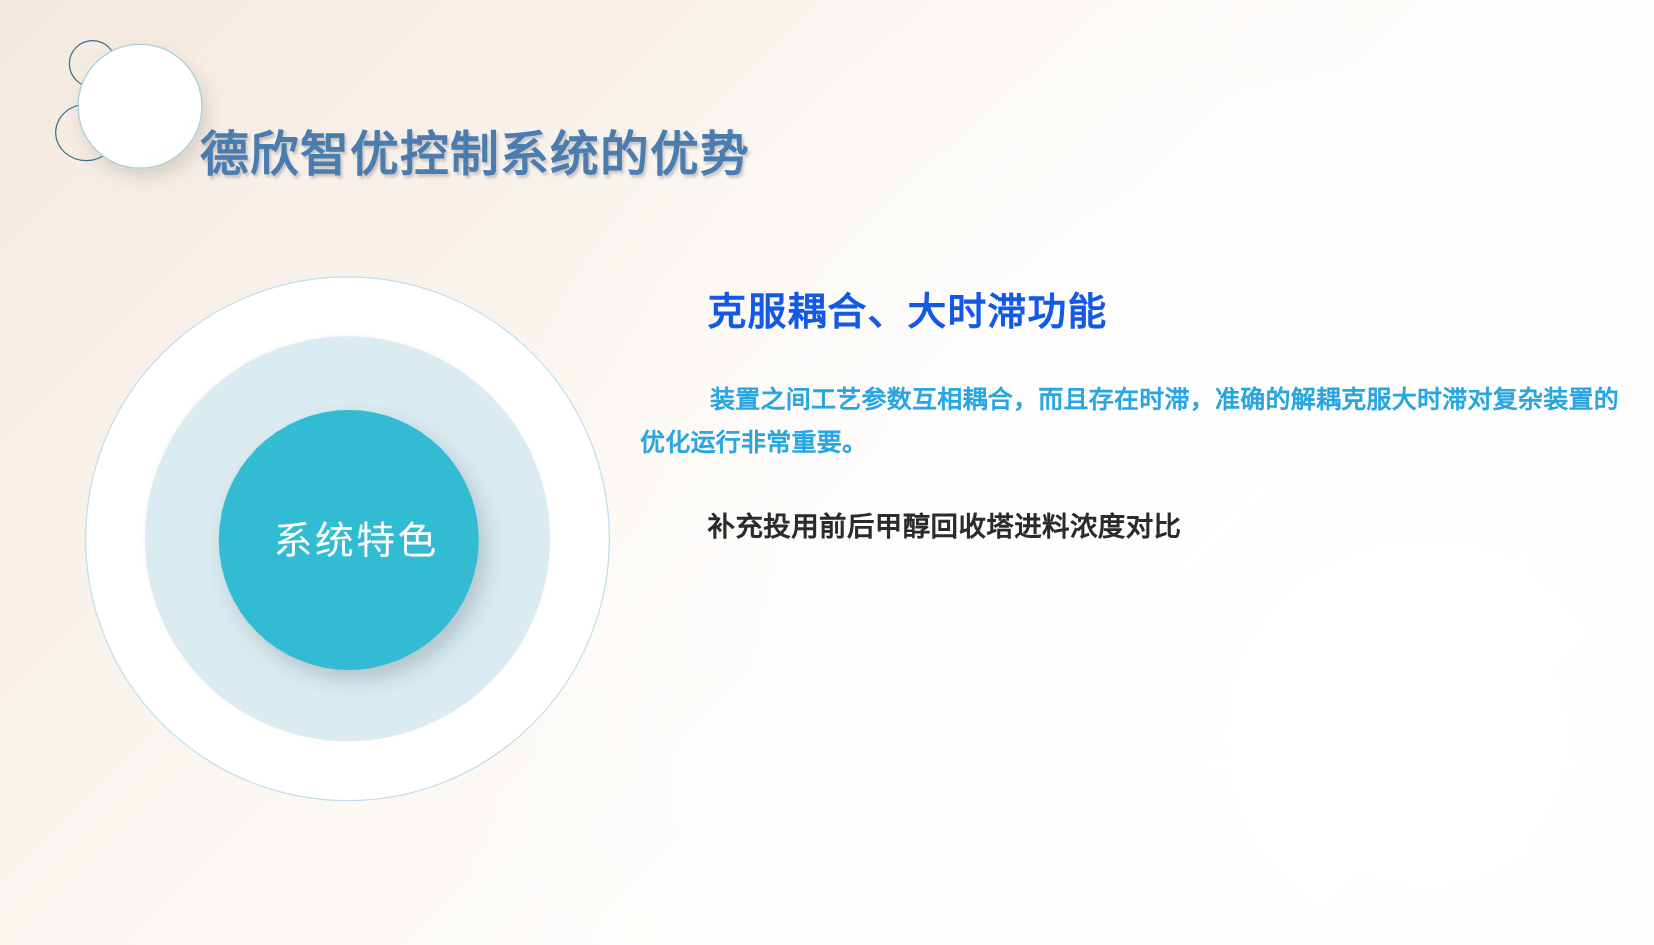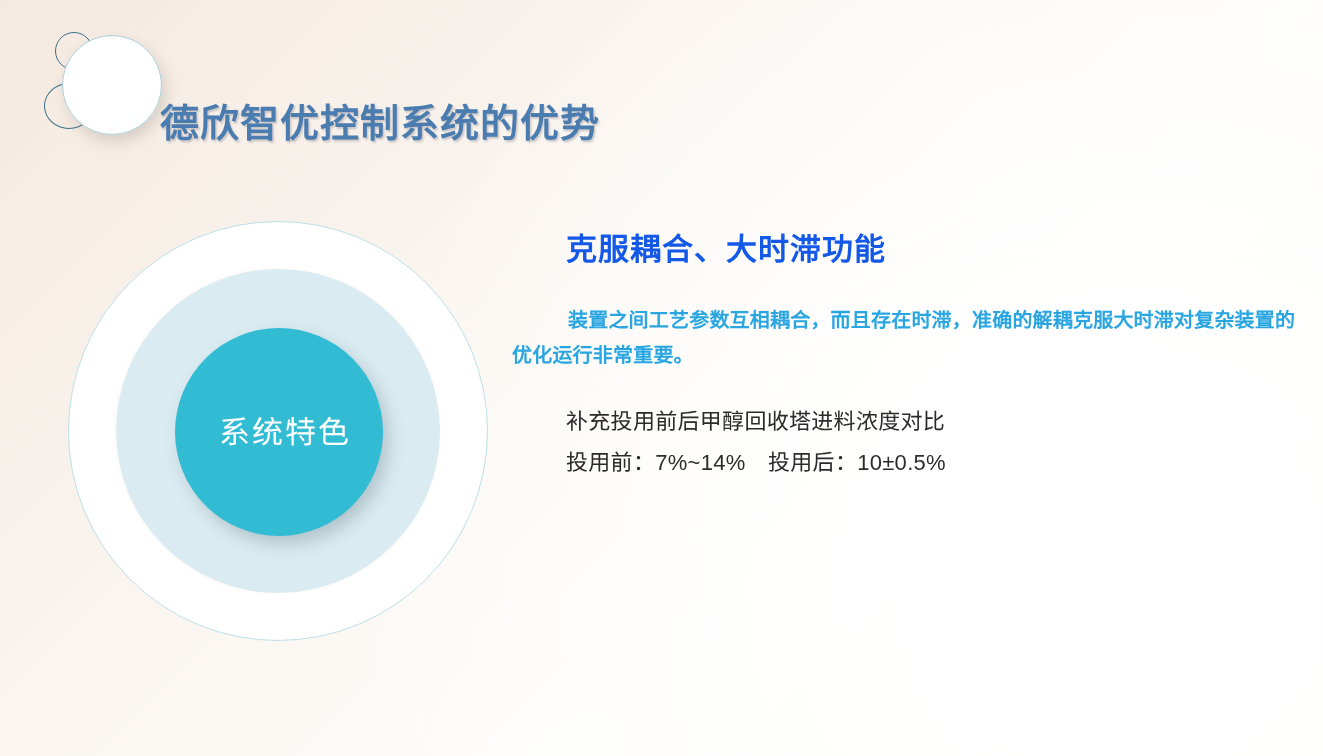--- a/index.html
+++ b/index.html
@@ -158,21 +158,21 @@
     line-height: 1.72;
     text-indent: 56px;
     letter-spacing: 0.2px;
   }
   .content-note {
     margin: 30px 0 0 54px;
     font-size: 22px;
     color: #2b2b2b;
     line-height: 1.86;
     letter-spacing: 0.3px;
-    font-weight: 400;
+    font-weight: 700;
   }
   .content-note .note-line {
     display: block;
     white-space: pre;
   }
 </style>
 </head>
 <body>
 
 <div id="slide">
@@ -192,17 +192,16 @@
     <div class="circle-core">
       <span class="circle-core-label">系统特色</span>
     </div>
   </div>
 
   <div class="content">
     <h2 class="content-heading">克服耦合、大时滞功能</h2>
     <p class="content-paragraph">装置之间工艺参数互相耦合，而且存在时滞，准确的解耦克服大时滞对复杂装置的优化运行非常重要。</p>
     <div class="content-note">
       <span class="note-line">补充投用前后甲醇回收塔进料浓度对比</span>
-      <span class="note-line">投用前：7%~14%　投用后：10±0.5%</span>
     </div>
   </div>
 
 </div>
 
 </body></html>

